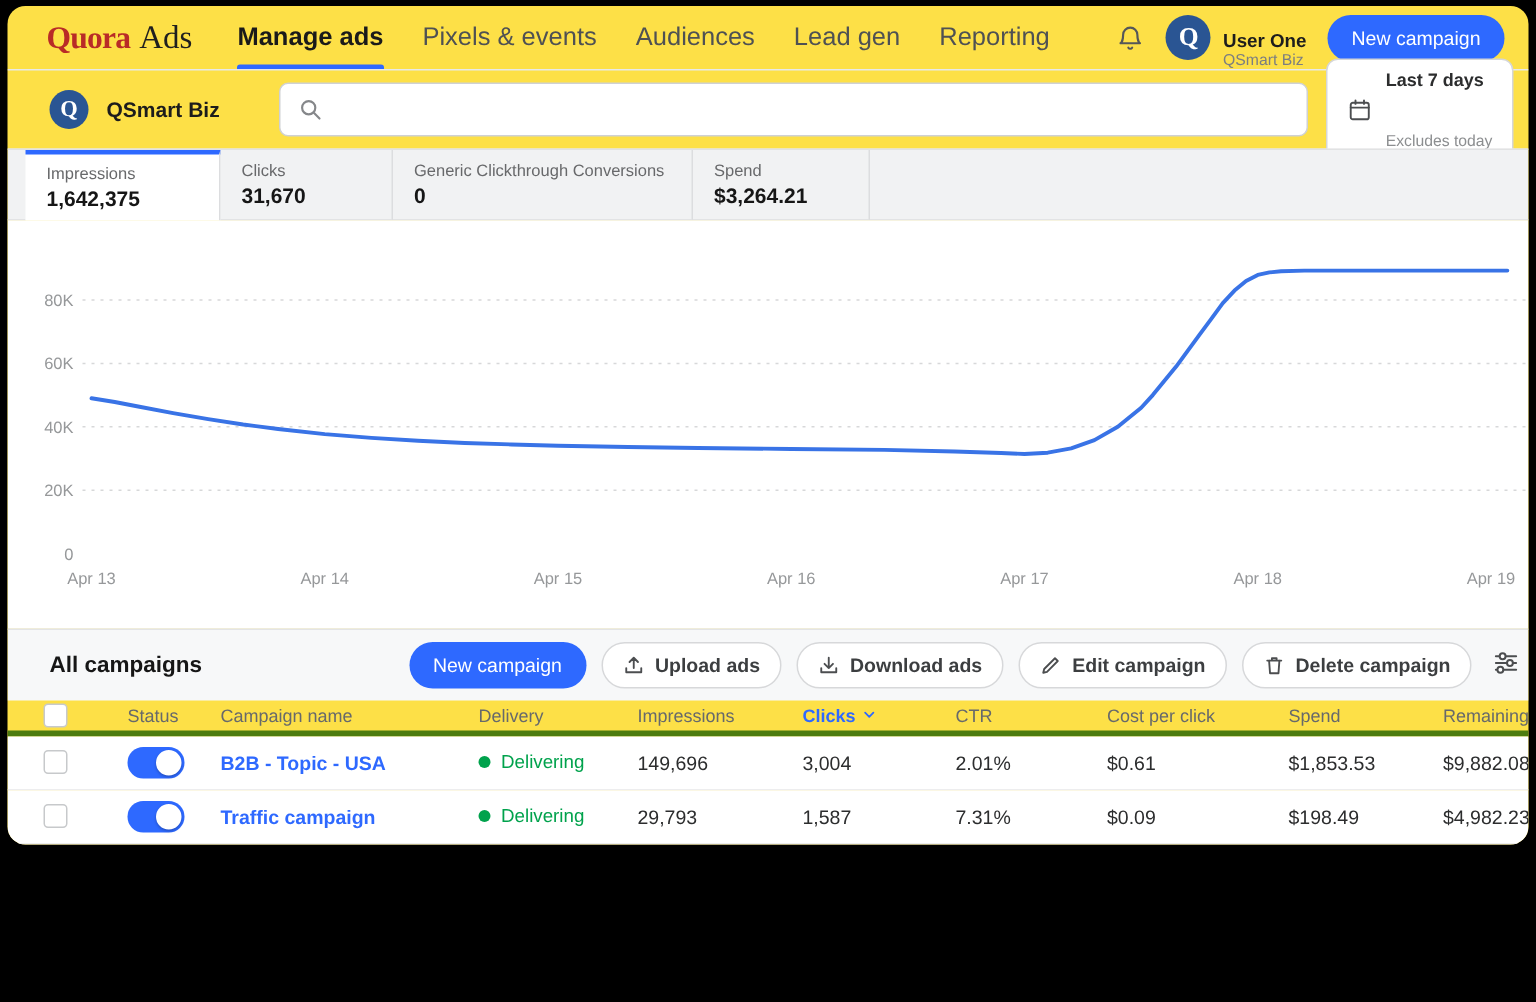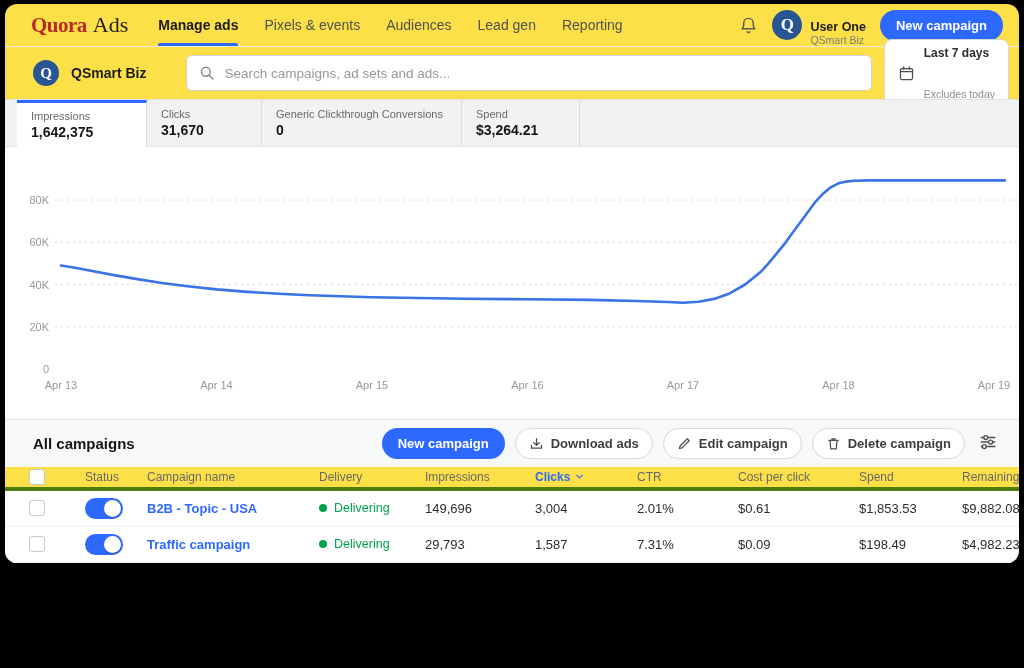--- a/index.html
+++ b/index.html
@@ -5,33 +5,33 @@
   * { box-sizing: border-box; margin: 0; padding: 0; }
   html,body { width:1024px; height:668px; background:#000; font-family:"Liberation Sans", sans-serif; overflow:hidden; }
   .app { position:absolute; left:5px; top:4px; width:1014px; height:559px; background:#fde047; border-radius:12px; overflow:hidden; display:flex; flex-direction:column; }
 
   
   .topnav { height:43px; flex:0 0 43px; display:flex; align-items:center; padding:0 16px 0 26px; border-bottom:1px solid #e8e9ea; }
   .brand { display:flex; align-items:baseline; gap:6px; cursor:pointer; }
   .brand-q { font-family:"Liberation Serif", serif; font-weight:700; font-size:21px; color:#b92b27; letter-spacing:-0.5px; }
   .brand-ads { font-family:"Liberation Serif", serif; font-size:22px; color:#1f1f1f; }
   .nav-items { display:flex; gap:26px; margin-left:30px; height:100%; }
-  .nav-item { display:flex; align-items:center; height:100%; position:relative; font-size:14px; color:#4f5153; cursor:pointer; white-space:nowrap; }
+  .nav-item { display:flex; align-items:center; height:100%; position:relative; font-size:17px; color:#4f5153; cursor:pointer; white-space:nowrap; }
   .nav-item.active { color:#1a1a1a; font-weight:700; }
   .nav-item.active::after { content:""; position:absolute; left:0; right:0; bottom:0; height:3px; background:#2e69ff; border-radius:2px 2px 0 0; }
   .topnav-right { margin-left:auto; display:flex; align-items:center; gap:14px; }
   .icon-btn { background:none; border:none; cursor:pointer; display:flex; align-items:center; }
   .user-chip { display:flex; align-items:center; gap:8px; cursor:pointer; }
   .avatar { border-radius:50%; background:#2a5593; color:#fff; display:flex; align-items:center; justify-content:center; font-family:"Liberation Serif", serif; font-weight:700; }
   .avatar.lg { width:30px; height:30px; font-size:17px; }
   .avatar.md { width:26px; height:26px; font-size:15px; }
   .user-meta { display:flex; flex-direction:column; line-height:1.15; }
   .user-name { font-size:12.5px; font-weight:700; color:#1d1d1d;margin-top:16px; }
   .user-org { font-size:10.5px; color:#7c7e80; }
-  .btn-primary { background:#2e69ff; color:#fff; border:none; border-radius:16px; padding:8px 16px; font-size:13px; font-weight:700; cursor:pointer; font-family:"Liberation Sans", sans-serif; white-space:nowrap; }
+  .btn-primary { background:#2e69ff; color:#fff; border:none; border-radius:16px; padding:8px 16px; font-size:13px; font-weight:400; cursor:pointer; font-family:"Liberation Sans", sans-serif; white-space:nowrap; }
 
   
   .account-bar { height:52px; flex:0 0 52px; display:flex; align-items:center; padding:0 10px 0 28px; gap:12px; }
   .account-name { font-size:14px; font-weight:700; color:#1c1c1c; margin-right:28px; white-space:nowrap; }
   .search-box { flex:1; height:36px; border:1px solid #cfd1d3; border-radius:6px; display:flex; align-items:center; gap:9px; padding:0 12px; background:#fff; }
   .search-box input { border:none; outline:none; flex:1; font-size:13.5px; color:#333; font-family:"Liberation Sans", sans-serif; background:transparent; }
   .search-box input::placeholder { color:#96989a; }
   .date-btn { display:flex; align-items:center; gap:9px; border:1px solid #d5d6d8; border-radius:8px; background:#fff; padding:6px 13px; cursor:pointer; white-space:nowrap; }
   .date-meta { display:flex; flex-direction:column; line-height:1.2; align-items:flex-start;gap:28px; }
   .date-label { font-size:12px; font-weight:700; color:#2c2d2e; }
@@ -47,21 +47,21 @@
   .mtab-value { font-size:14px; font-weight:700; color:#161616; white-space:nowrap; }
   .mtab.active { background:#fff; border-bottom:none; border-top:3px solid #2e69ff; }
   .mtab.w1 { width:130px; } .mtab.w2 { width:115px; } .mtab.w3 { width:200px; } .mtab.w4 { width:118px; }
 
   
   .chart-section { height:272px; flex:0 0 272px; background:#fff; }
   .chart-section svg { width:100%; height:100%; display:block; }
   .ytick, .xtick { font-size:11px; fill:#96989a; font-family:"Liberation Sans", sans-serif; }
 
   
-  .campaigns-bar { height:48px; flex:0 0 48px; background:#f7f8f9; border-top:1px solid #e3e4e5; display:flex; align-items:center; gap:10px; padding:0 18px 0 28px; }
+  .campaigns-bar { height:48px; flex:0 0 48px; background:#f7f8f9; border-top:1px solid #e3e4e5; display:flex; align-items:center; gap:10px; padding:0 2px 0 28px; }
   .campaigns-title { font-size:15px; font-weight:700; color:#161616; margin-right:auto; white-space:nowrap; }
   .btn-pill { background:#fff; border:1px solid #d7d8da; border-radius:17px; padding:7px 13px; font-size:13px; font-weight:600; color:#3c3e40; display:flex; align-items:center; gap:7px; cursor:pointer; font-family:"Liberation Sans", sans-serif; white-space:nowrap; }
   .sliders-btn { background:none; border:none; cursor:pointer; padding:4px; }
 
   
   .tgrid { display:grid; grid-template-columns:56px 62px 172px 106px 110px 102px 101px 121px 103px 130px; align-items:center; padding-left:24px; }
   .thead { height:44px; color:#67696b; font-size:12px; border-bottom:4px solid #4d7c0f; }
   .th { cursor:pointer; display:flex; align-items:center; gap:4px; white-space:nowrap; }
   .th.sorted { color:#2e69ff; font-weight:600; }
   .trow { height:72px; font-size:13px; color:#2c2d2e; border-bottom:1px solid #ededee; background:#fff; }
@@ -115,21 +115,20 @@
         <span>Q</span>
       </div>
     <span class="account-name">QSmart Biz</span>
     <div class="search-box">
       <span style="display:flex;">
         <svg width="16" height="16" viewBox="0 0 20 20" fill="none" stroke="#85878a" stroke-width="1.8" stroke-linecap="round">
           <circle cx="8.5" cy="8.5" r="5.5"></circle>
             <path d="M13 13l4.5 4.5"></path>
         </svg>
       </span>
-      <input type="text" placeholder="Search campaigns, ad sets and ads..." style="">
     </div>
     <button class="date-btn">
       <span style="display:flex;">
         <svg width="17" height="17" viewBox="0 0 24 24" fill="none" stroke="#4c4e50" stroke-width="1.8" stroke-linecap="round">
           <rect x="3.5" y="5" width="17" height="15.5" rx="2"></rect>
           <path d="M3.5 9.5h17M8 2.8V6M16 2.8V6"></path>
         </svg>
       </span>
       <span class="date-meta">
         <span class="date-label">Last 7 days</span>
@@ -180,20 +179,29 @@
         <polyline points="56.0,118.5 71.5,121.0 87.1,124.0 110.4,128.4 133.8,132.4 157.1,136.0 180.4,139.0 211.5,142.4 242.6,144.9 273.7,146.8 304.8,148.3 335.9,149.3 367.0,150.2 413.6,151.0 460.3,151.7 522.5,152.3 584.7,152.9 631.4,154.0 662.4,155.0 678.0,155.7 693.5,154.8 709.1,151.9 724.6,146.4 740.2,137.5 755.8,124.8 763.5,116.4 771.3,106.9 779.1,97.4 786.9,86.8 794.6,76.2 802.4,65.7 810.2,55.1 818.0,46.7 825.7,40.3 833.5,36.3 841.3,34.6 849.0,33.8 864.6,33.4 911.3,33.4 999.9,33.4" fill="none" stroke="#3973e6" stroke-width="2.6" stroke-linecap="round" stroke-linejoin="round"></polyline>
       </svg>
   </div>
 
   <div class="campaigns-bar">
     <span class="campaigns-title">All campaigns</span>
     <button class="btn-primary">New campaign</button>
     <button class="btn-pill">
       <span style="display:flex;">
         <svg width="15" height="15" viewBox="0 0 24 24" fill="none" stroke="#4c4e50" stroke-width="2" stroke-linecap="round" stroke-linejoin="round">
+          <path d="M12 15V4M7.5 8.5L12 4l4.5 4.5"></path>
+            <path d="M4 15v4.5h16V15"></path>
+        </svg>
+      </span>
+      <span>Upload ads</span>
+    </button>
+    <button class="btn-pill">
+      <span style="display:flex;">
+        <svg width="15" height="15" viewBox="0 0 24 24" fill="none" stroke="#4c4e50" stroke-width="2" stroke-linecap="round" stroke-linejoin="round">
           <path d="M12 4v11M7.5 10.5L12 15l4.5-4.5"></path>
             <path d="M4 15v4.5h16V15"></path>
         </svg>
       </span>
       <span>Download ads</span>
     </button>
     <button class="btn-pill">
       <span style="display:flex;">
         <svg width="15" height="15" viewBox="0 0 24 24" fill="none" stroke="#4c4e50" stroke-width="2" stroke-linecap="round" stroke-linejoin="round">
           <path d="M4 20l1-4L16.5 4.5l3 3L8 19l-4 1z"></path>

